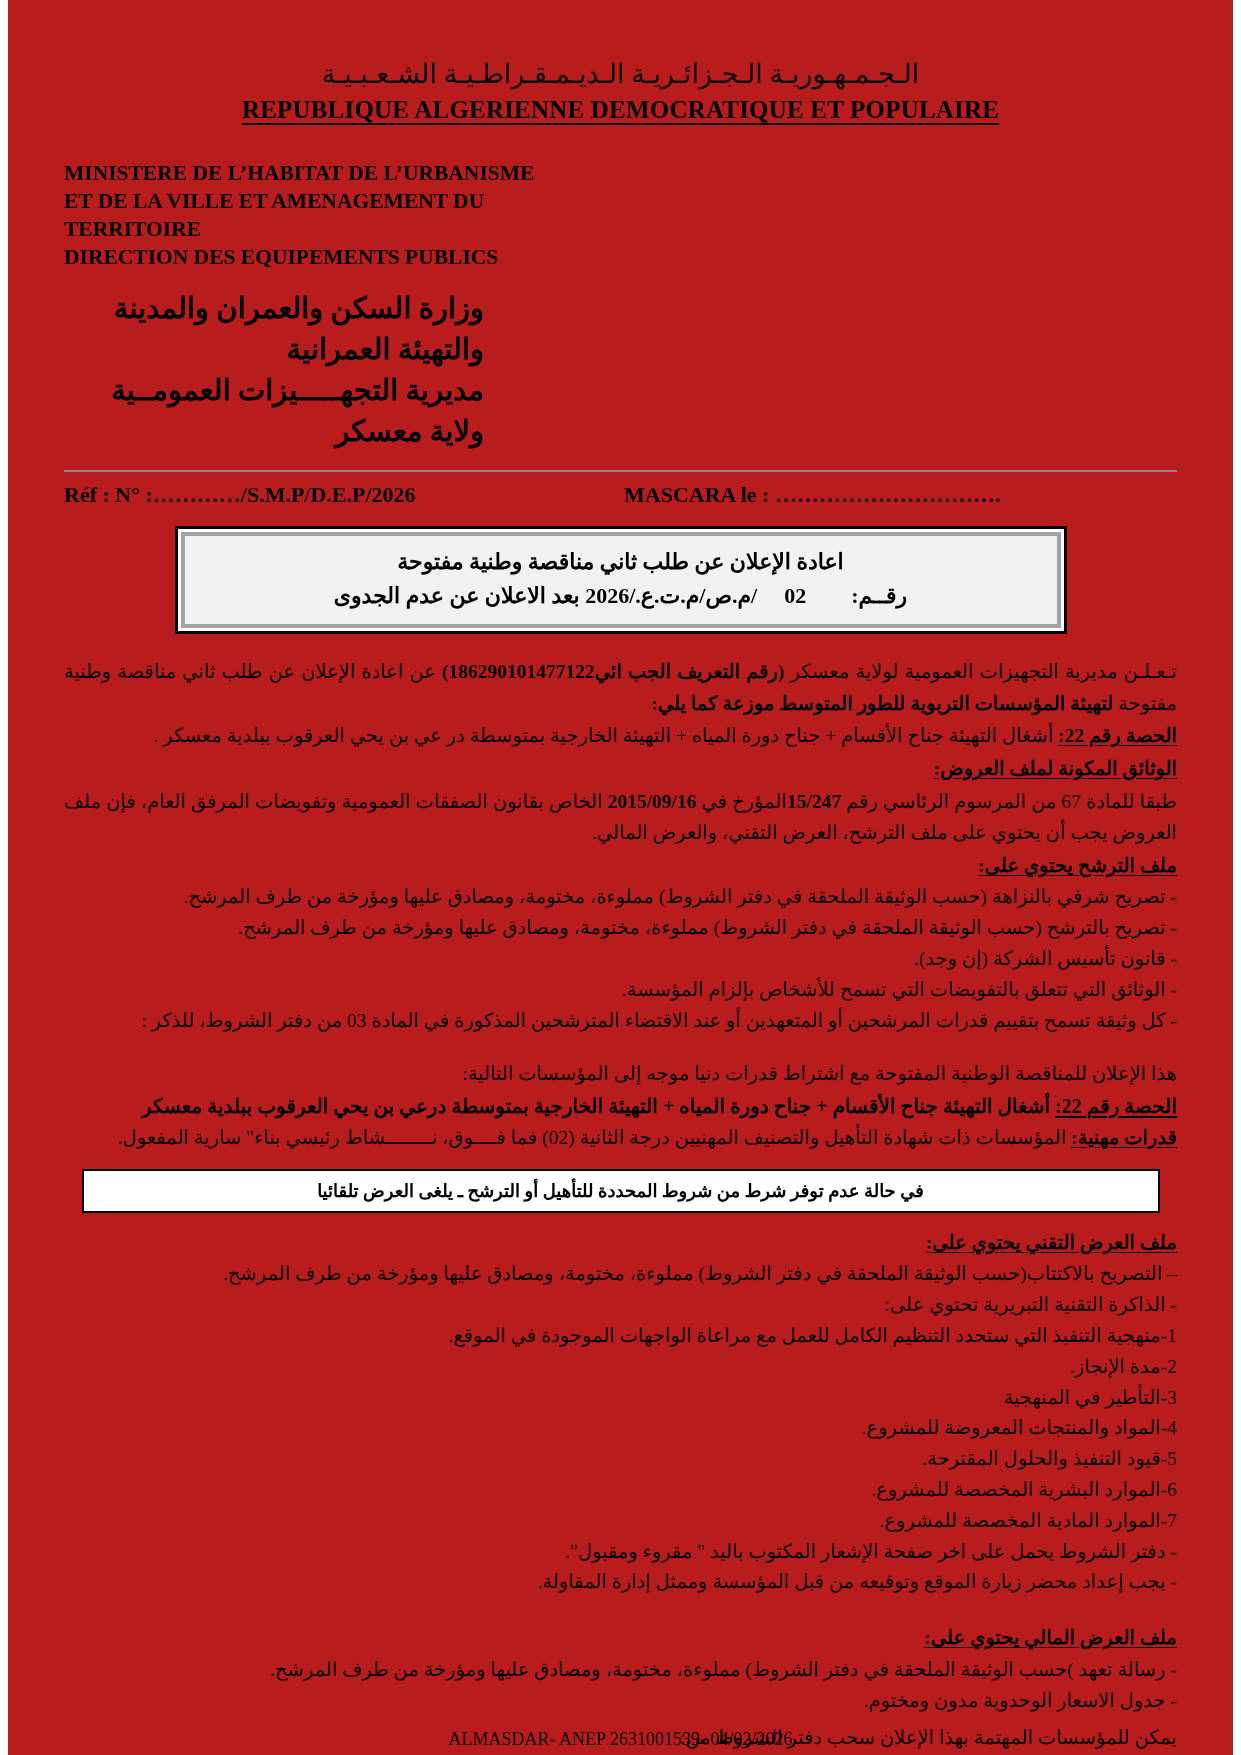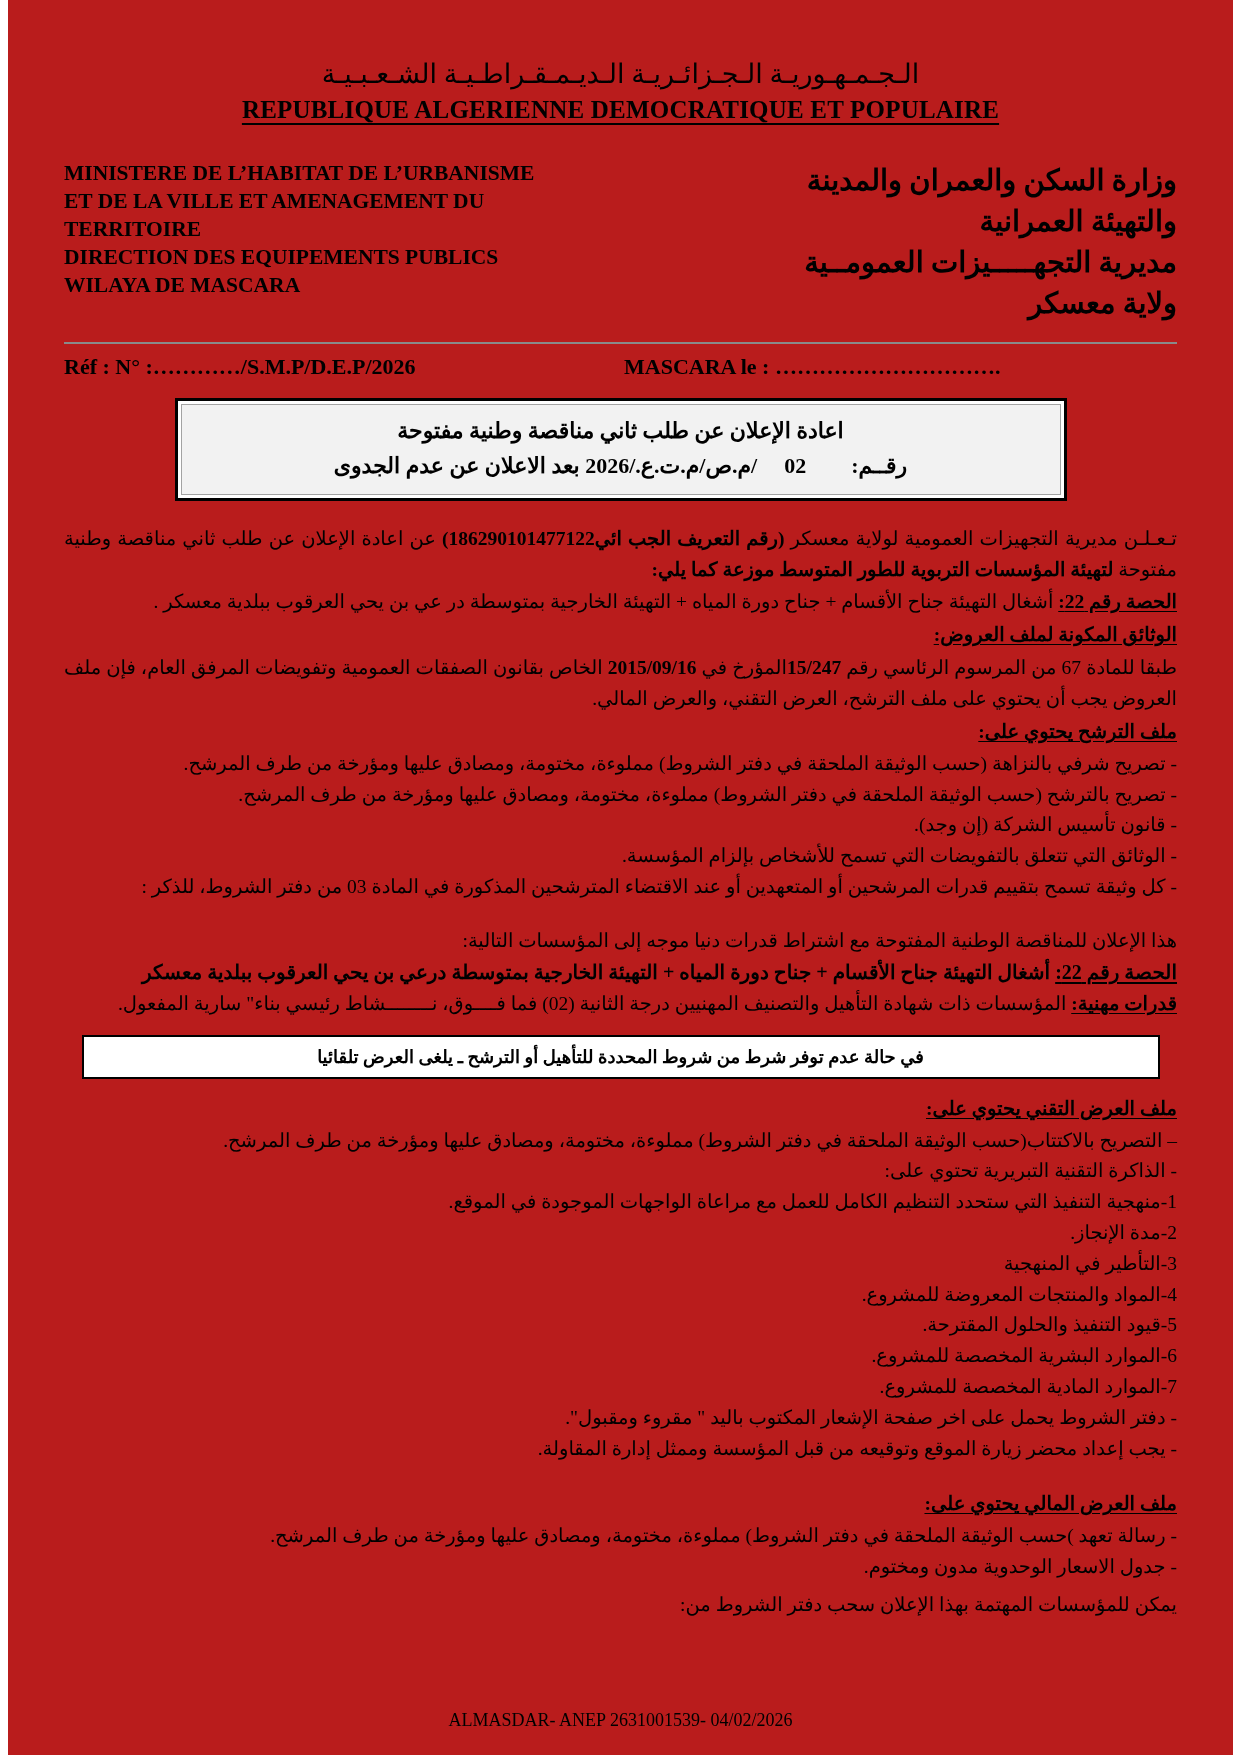--- a/index.html
+++ b/index.html
@@ -34,21 +34,21 @@
     font-size: 25px;
     font-weight: bold;
     text-decoration: underline;
     text-underline-offset: 5px;
     margin-top: 4px;
     letter-spacing: .2px;
   }
 
   .org-block {
     display: flex;
-    flex-direction: row;
+    flex-direction: column;
     justify-content: space-between;
     align-items: flex-start;
     margin-top: 36px;
     gap: 16px;
   }
   .org-fr {
     font-size: 21.5px;
     font-weight: bold;
     line-height: 1.30;
     text-align: left;
@@ -84,21 +84,21 @@
 
   
   .title-box-outer {
     margin: 18px auto 0 auto;
     width: 880px;
     border: 3px solid #000;
     padding: 3px;
     background: #ffffff;
   }
   .title-box-inner {
-    border: 1px solid #a3a3a3;
+    border: 4px solid #a3a3a3;
     background: #f2f2f2;
     padding: 9px 10px 11px 10px;
     direction: rtl;
   }
   .title-line {
     text-align: center;
     font-weight: bold;
     font-size: 22px;
     line-height: 1.55;
     direction: rtl;
@@ -191,21 +191,20 @@
 
   <div class="hdr-ar-main">الـجـمـهـوريـة الـجـزائـريـة الـديـمـقـراطـيـة الشـعـبـيـة</div>
   <div class="hdr-fr-main">REPUBLIQUE ALGERIENNE DEMOCRATIQUE ET POPULAIRE</div>
 
   <div class="org-block">
     <div class="org-fr">
       <div>MINISTERE DE L’HABITAT DE L’URBANISME</div>
       <div> ET DE LA VILLE  ET AMENAGEMENT DU</div>
       <div>TERRITOIRE</div>
       <div>DIRECTION DES EQUIPEMENTS PUBLICS</div>
-      <div>WILAYA DE MASCARA</div>
     </div>
     <div class="org-ar">
       <div>وزارة السكن والعمران والمدينة</div>
       <div>والتهيئة العمرانية</div>
       <div>مديرية التجهـــــيزات العمومــية</div>
       <div>ولاية معسكر</div>
     </div>
   </div>
 
   <hr class="rule">

